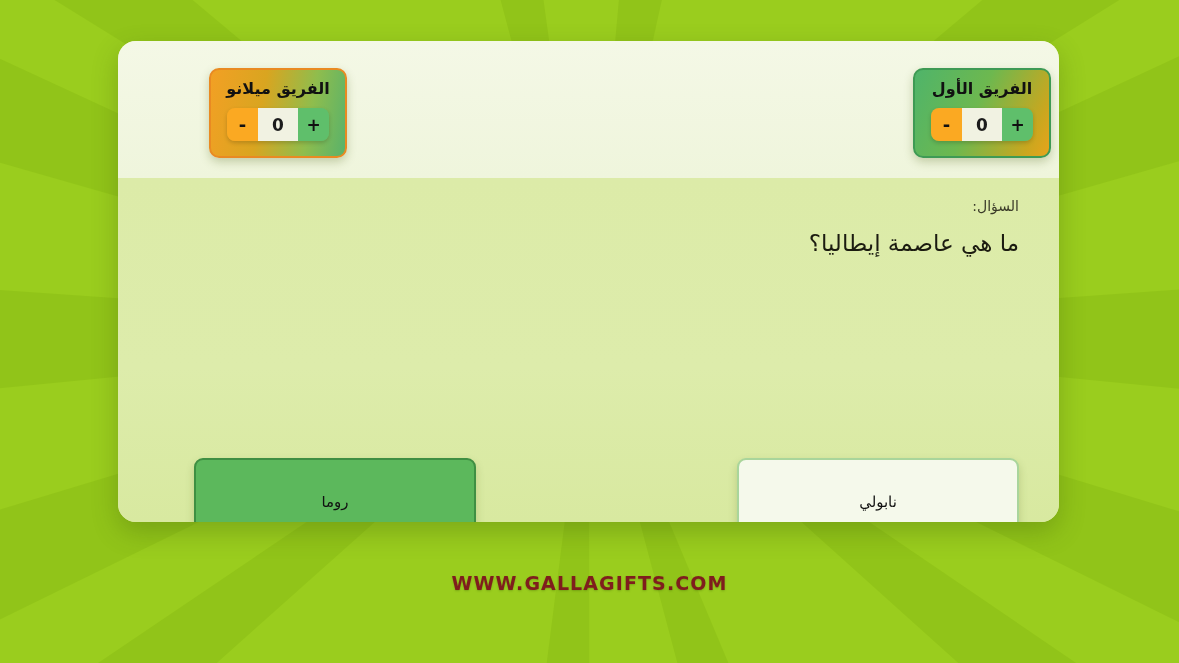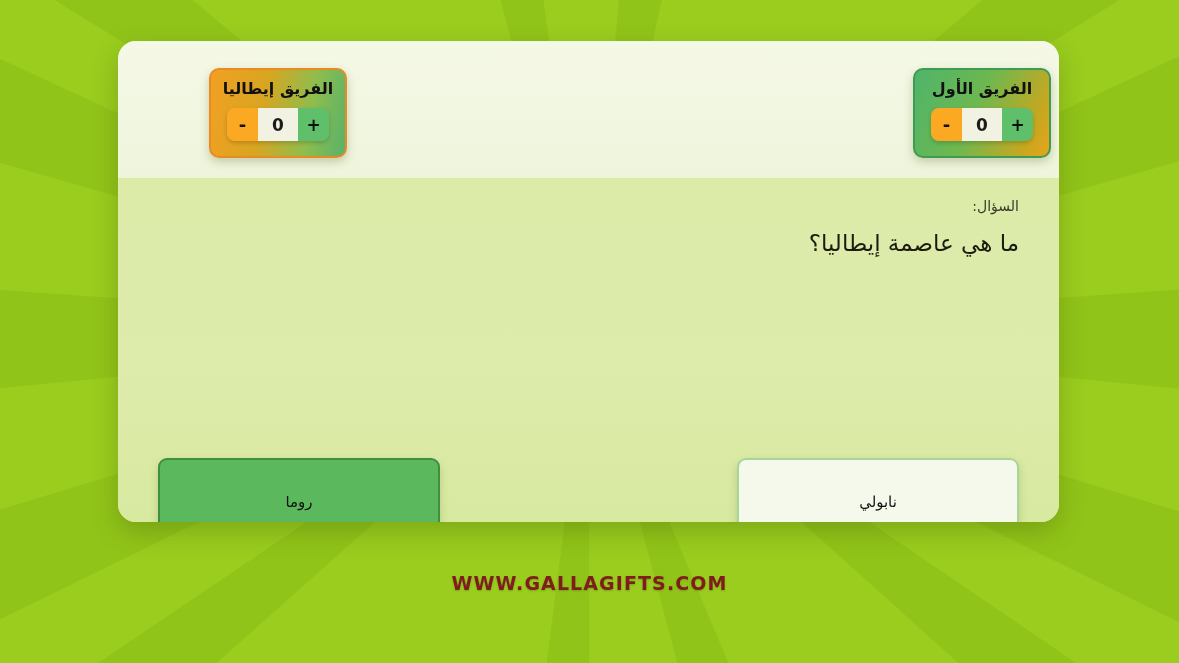--- a/index.html
+++ b/index.html
@@ -156,20 +156,21 @@
     justify-content: center;
     font-size: 15px;
     font-weight: normal;
     color: #111;
     cursor: pointer;
     box-shadow: 0 4px 9px rgba(70,95,20,0.22);
   }
   .answer-green {
     background: #5CB85C;
     border: 2px solid #3F8F43;
+    margin-left: 36px;
   }
   .answer-red {
     background: #E8604F;
     border: 2px solid #C0392B;
   }
   .answer-plain {
     background: #F5F9EB;
     border: 2px solid #A9D59B;
     font-family: Liberation Serif, serif;
   }
@@ -217,21 +218,21 @@
     <rect x="0" y="0" width="1179" height="663" fill="#9ACD1E"></rect>
     <use href="#burst-rays" opacity="0.55"></use>
   </svg>
 </div>
 
 <div id="game-card">
 
   <div id="scoreboard">
 
     <div id="team-two-card" class="team-card">
-      <div class="team-name">الفريق إيطاليا</div>
+      <div class="team-name">الفريق ميلانو</div>
       <div class="score-pill">
         <div class="pill-plus">+</div>
         <div class="pill-value">0</div>
         <div class="pill-minus">-</div>
       </div>
     </div>
 
     <div id="team-one-card" class="team-card">
       <div class="team-name">الفريق الأول</div>
       <div class="score-pill">

